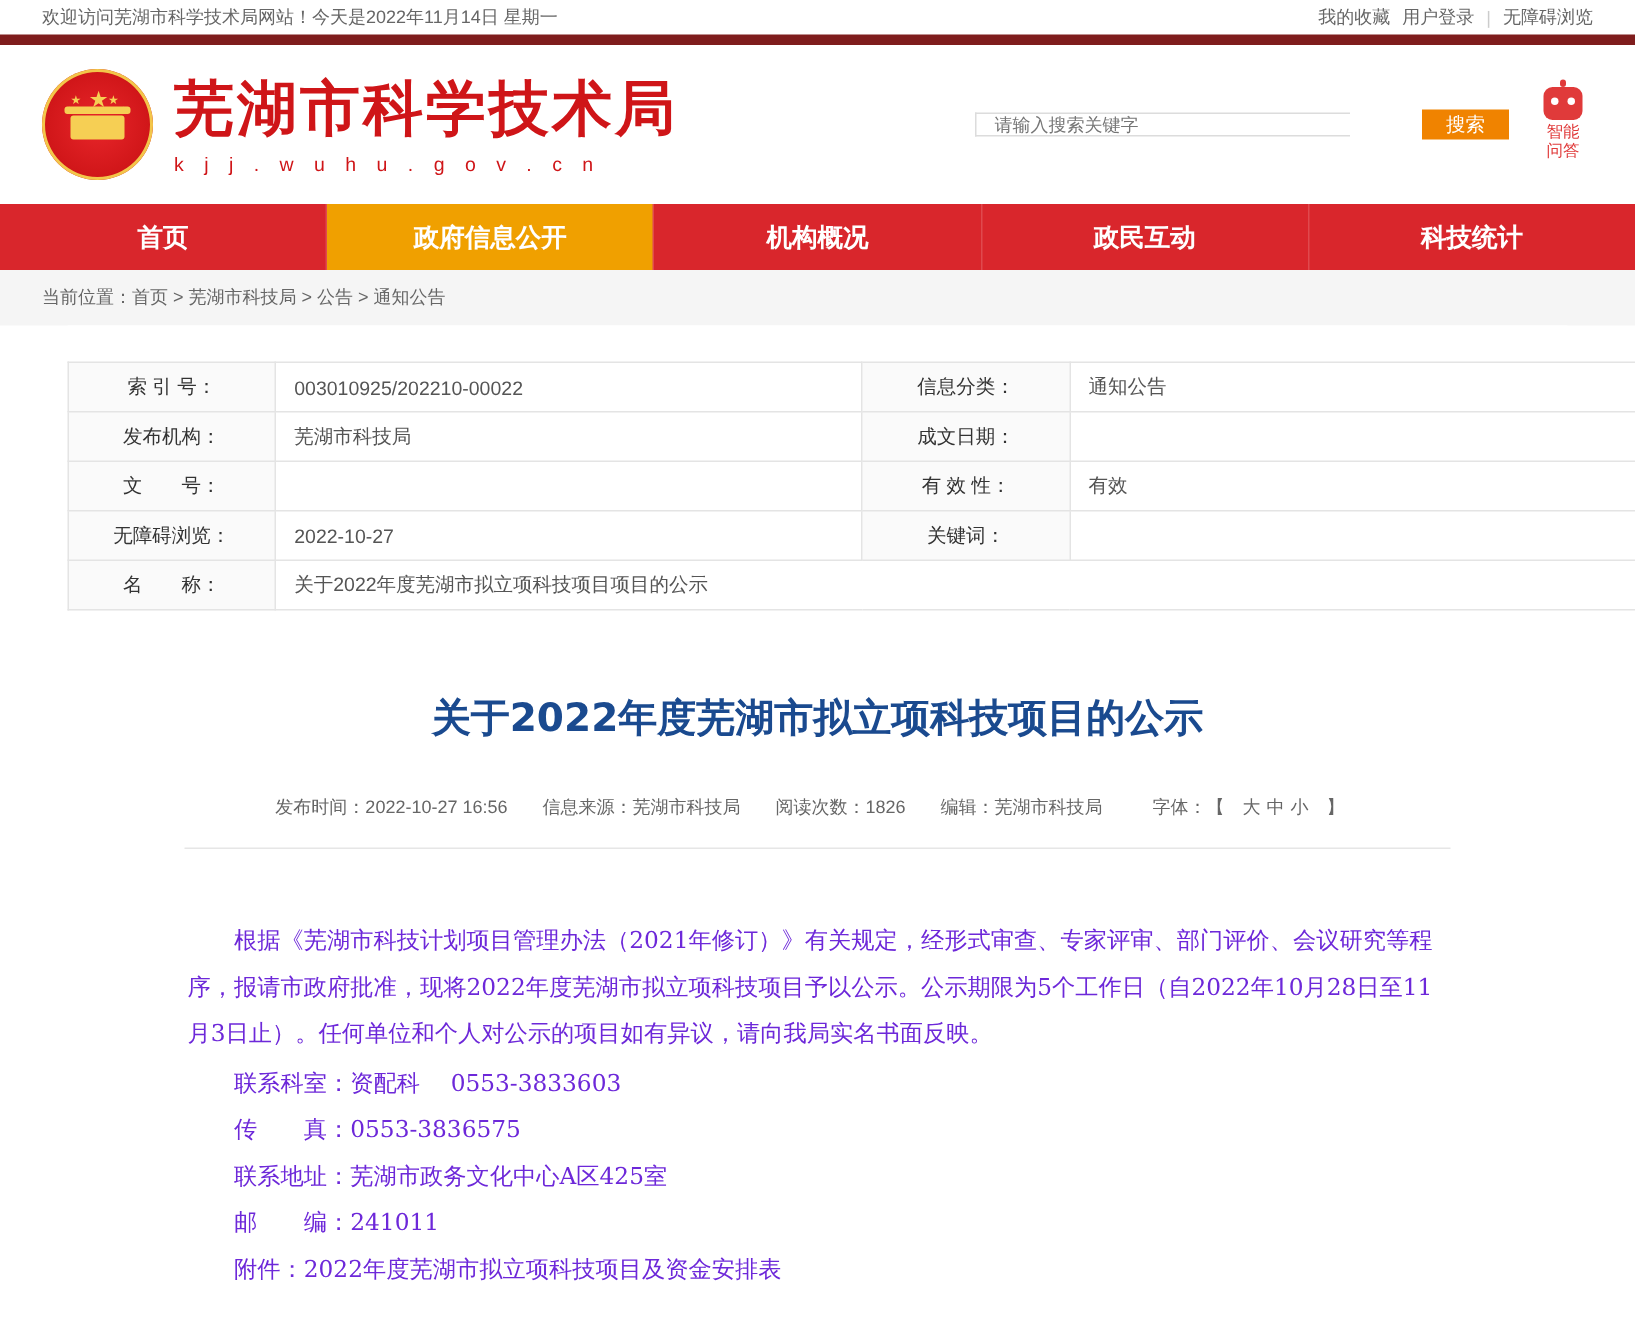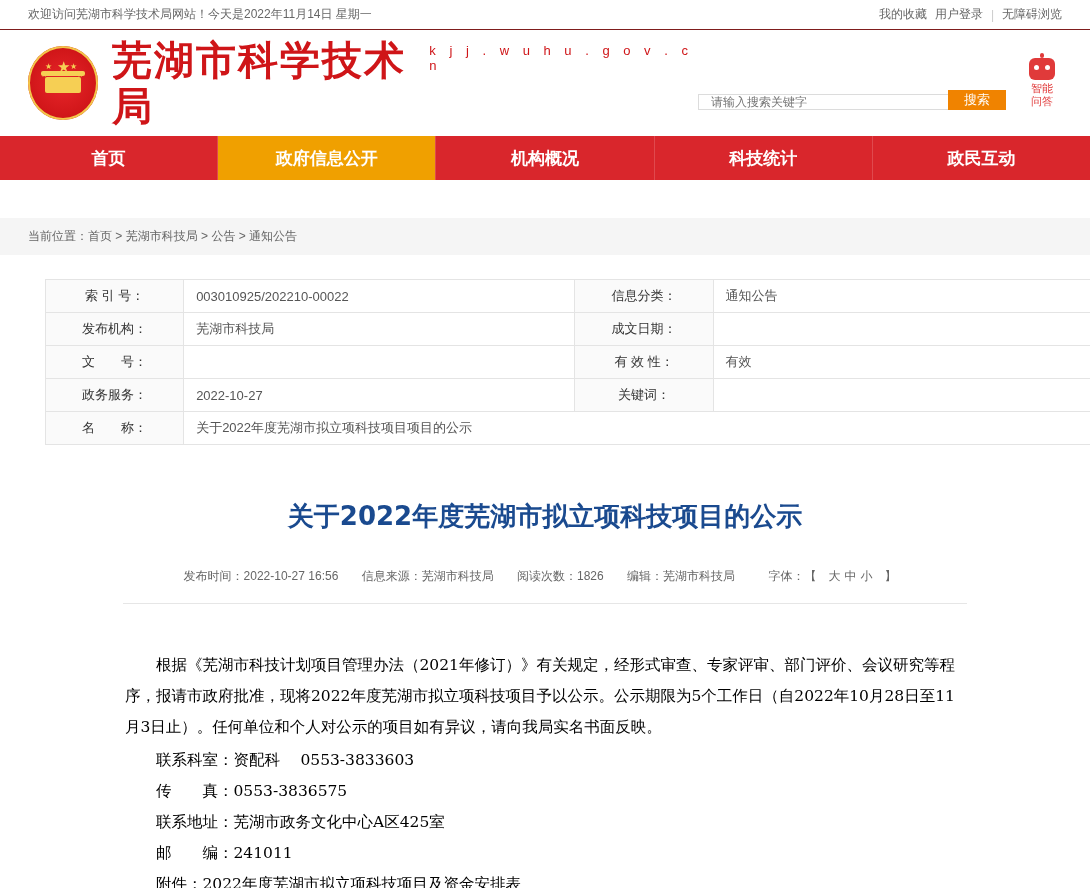--- a/index.html
+++ b/index.html
@@ -10,21 +10,21 @@
     background: #f5f5f5;
     color: #333;
     font-size: 14px;
   }
   .page { width: 1090px; background: #fff; }
 
   
   .topbar {
     height: 30px;
     background: #fff;
-    border-bottom: 1px solid #7f1d1d;
+    border-bottom: 7px solid #7f1d1d;
     display: flex;
     align-items: center;
     justify-content: space-between;
     padding: 0 28px;
     font-size: 12px;
     color: #666;
   }
   .topbar .left { color: #666; }
   .topbar .right { display: flex; align-items: center; gap: 8px; color: #666; }
   .topbar .right a { color: #666; text-decoration: none; }
@@ -62,40 +62,40 @@
     width: 44px; height: 5px; background: #f6cf54; border-radius: 2px;
   }
   .emblem .star {
     position: absolute; left: 20px; top: 0px;
     color: #f6cf54; font-size: 15px; line-height: 1;
   }
   .emblem .star.s2 { left: 8px; top: 4px; font-size: 8px; }
   .emblem .star.s3 { left: 33px; top: 4px; font-size: 8px; }
   .emblem .star.s4 { left: 4px; top: 12px; font-size: 7px; }
   .emblem .star.s5 { left: 40px; top: 12px; font-size: 7px; }
-  .sitetitle { display: flex; flex-direction: row; justify-content: center; }
+  .sitetitle { display: flex; flex-direction: column; justify-content: center; }
   .sitetitle .cn {
     font-family: "DejaVu Serif", "Liberation Serif", serif;
     font-weight: bold;
     font-size: 40px;
     color: #cf1518;
     letter-spacing: 2px;
     line-height: 1.15;
   }
   .sitetitle .en {
     font-size: 13px; color: #cf1518; letter-spacing: 5px;
     margin-top: 6px; font-family: "Liberation Sans", sans-serif;
   }
   .header-right {
     margin-left: auto;
     display: flex;
     align-items: center;
     gap: 16px;
   }
-  .searchbox { display: flex; align-items: flex-end; height: 53px; }
+  .searchbox { display: flex; align-items: center; height: 53px; gap: 48px; }
   .searchbox input {
     width: 250px;
     border: 1px solid #dcdcdc;
     border-right: none;
     outline: none;
     padding: 0 12px;
     font-size: 12px;
     color: #999;
     font-family: "Liberation Sans", sans-serif;
   }
@@ -143,21 +143,20 @@
   .nav .item.active { background: #f0a000; }
 
   
   .crumbwrap { background: #f5f5f5; padding: 0 0 0 0; }
   .crumb {
     width: 1090px;
     padding: 10px 28px;
     font-size: 12px;
     color: #666;
     background: #f5f5f5;
-    margin-top: 38px;
   }
   .crumb a { color: #666; text-decoration: none; }
 
   
   .content {
     background: #fff;
     margin: 0 45px;
     width: 1000px;
     padding: 18px 0 0 0;
   }
@@ -203,21 +202,21 @@
   .art-meta span { margin: 0 10px; }
   .art-meta .fsize b { font-weight: normal; margin: 0 2px; cursor: pointer; }
   .divider {
     border: none;
     border-top: 1px solid #e6e6e6;
     margin: 8px 38px 0;
   }
   .body-text {
     font-family: "DejaVu Serif", "Liberation Serif", serif;
     font-size: 15.5px;
-    color: #000000;
+    color: #6d28d9;
     line-height: 2.0;
     padding: 46px 40px 0;
   }
   .body-text p { margin: 0; text-indent: 2em; }
   .contact { margin-top: 2px; }
   .contact div { text-indent: 2em; }
   .attach { margin-top: 30px; }
   .signdate {
     text-align: right;
     padding: 46px 80px 30px 0;
@@ -272,22 +271,22 @@
         <div class="lbl">智能</div>
         <div class="lbl">问答</div>
       </div>
     </div>
   </div>
 
   <div class="nav">
     <div class="item">首页</div>
     <div class="item active">政府信息公开</div>
     <div class="item">机构概况</div>
+    <div class="item">政民互动</div>
     <div class="item">科技统计</div>
-    <div class="item">政民互动</div>
   </div>
 
   <div class="crumbwrap">
     <div class="crumb">
       <span>当前位置：</span><a href="#">首页</a><span> &gt; </span><a href="#">芜湖市科技局</a><span> &gt; </span><a href="#">公告</a><span> &gt; </span><a href="#">通知公告</a>
     </div>
   </div>
 
   <div class="content">
 
@@ -305,21 +304,21 @@
         <td class="lbl">成文日期：</td>
         <td class="val"></td>
       </tr>
       <tr>
         <td class="lbl">文　　号：</td>
         <td class="val"></td>
         <td class="lbl">有 效 性：</td>
         <td class="val">有效</td>
       </tr>
       <tr>
-        <td class="lbl">政务服务：</td>
+        <td class="lbl">无障碍浏览：</td>
         <td class="val">2022-10-27</td>
         <td class="lbl">关键词：</td>
         <td class="val"></td>
       </tr>
       <tr>
         <td class="lbl">名　　称：</td>
         <td class="val" colspan="3">关于2022年度芜湖市拟立项科技项目项目的公示</td>
       </tr>
     </tbody>
       </table>

